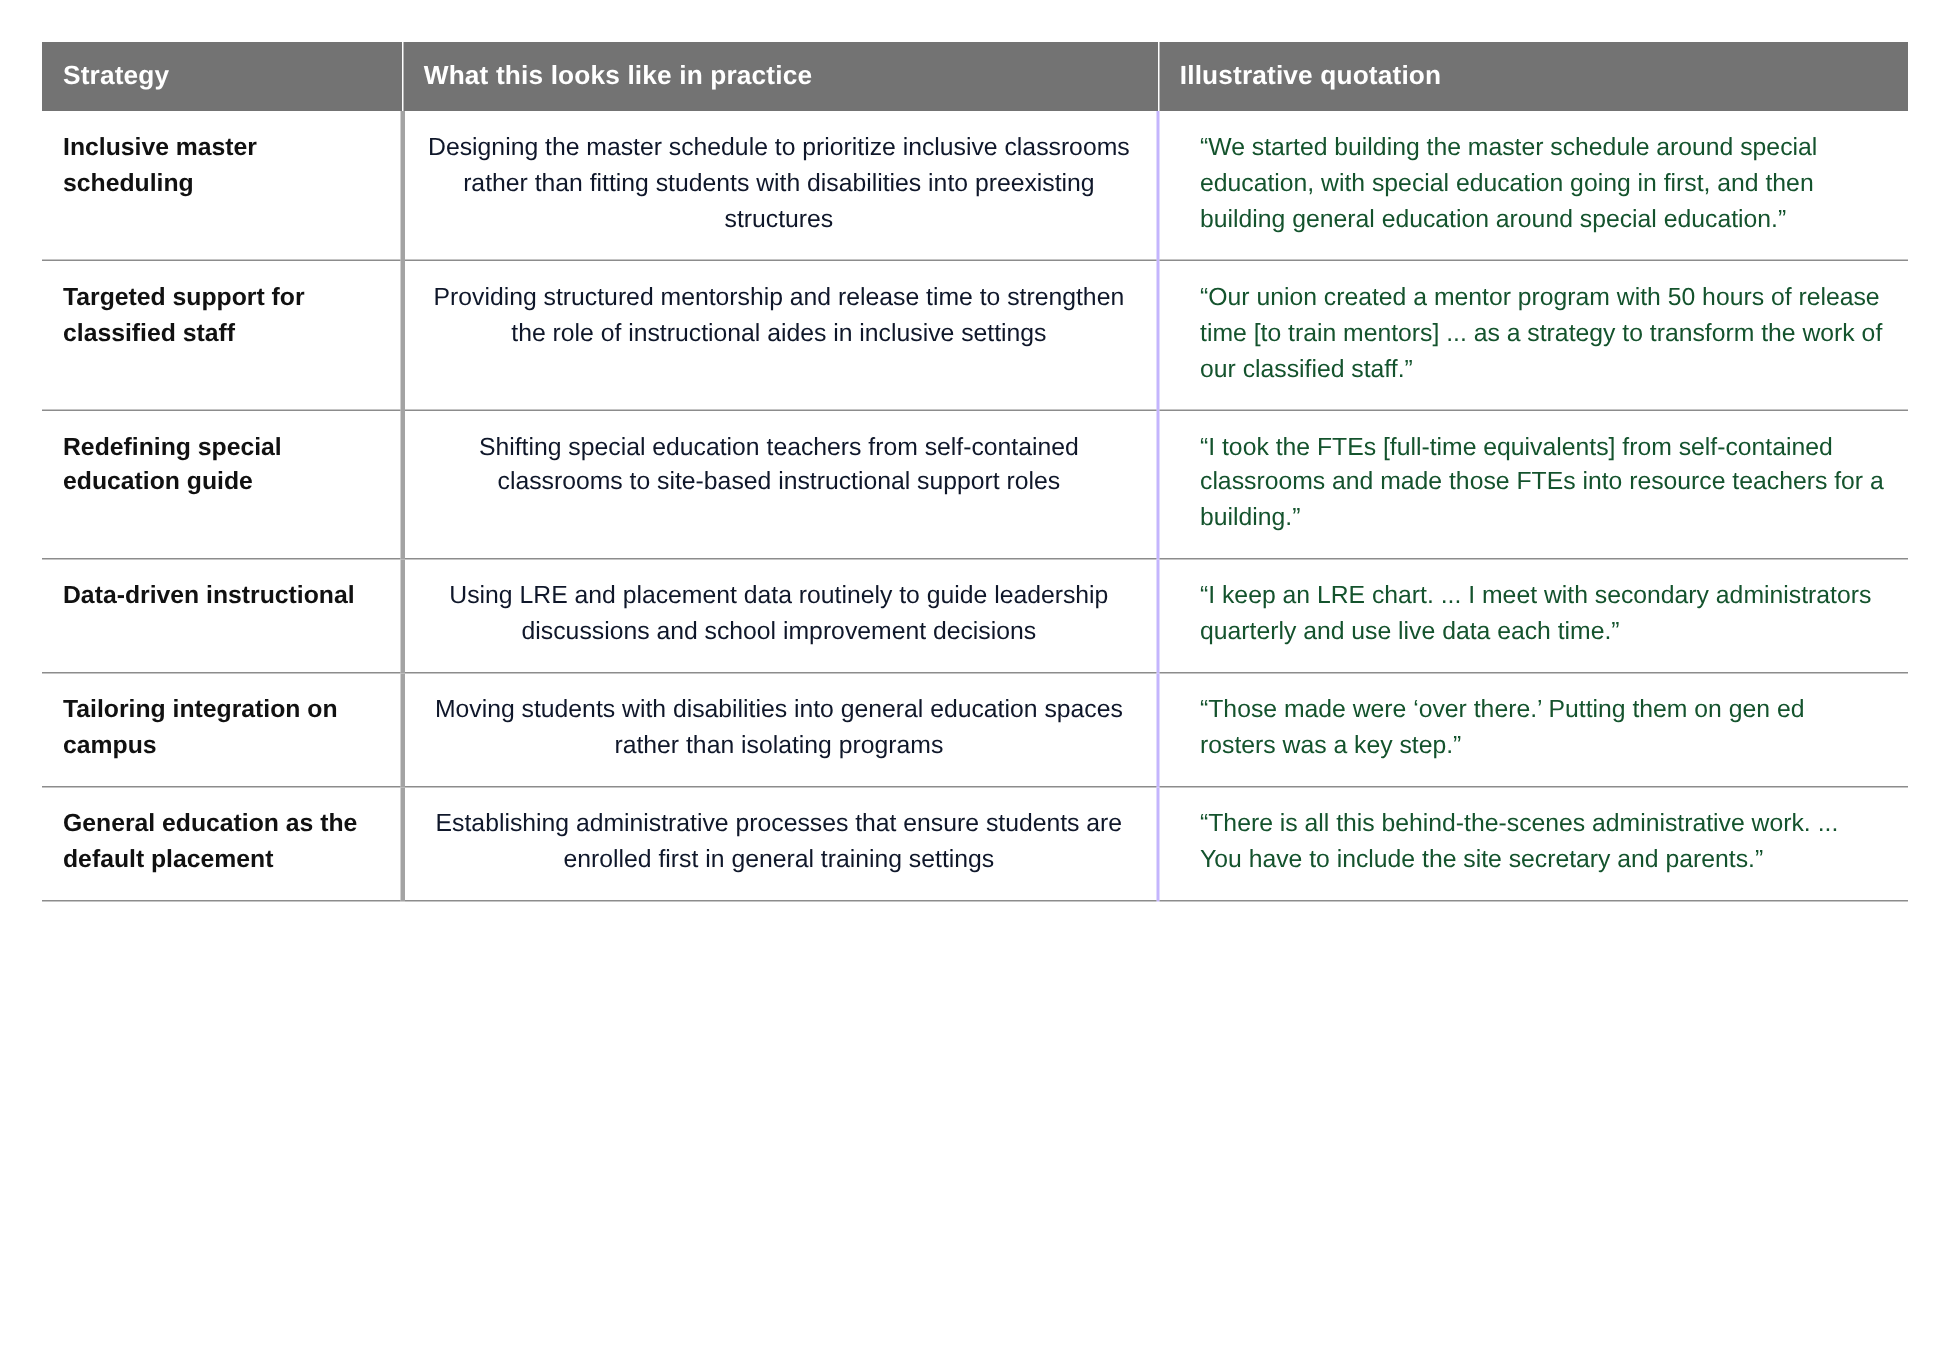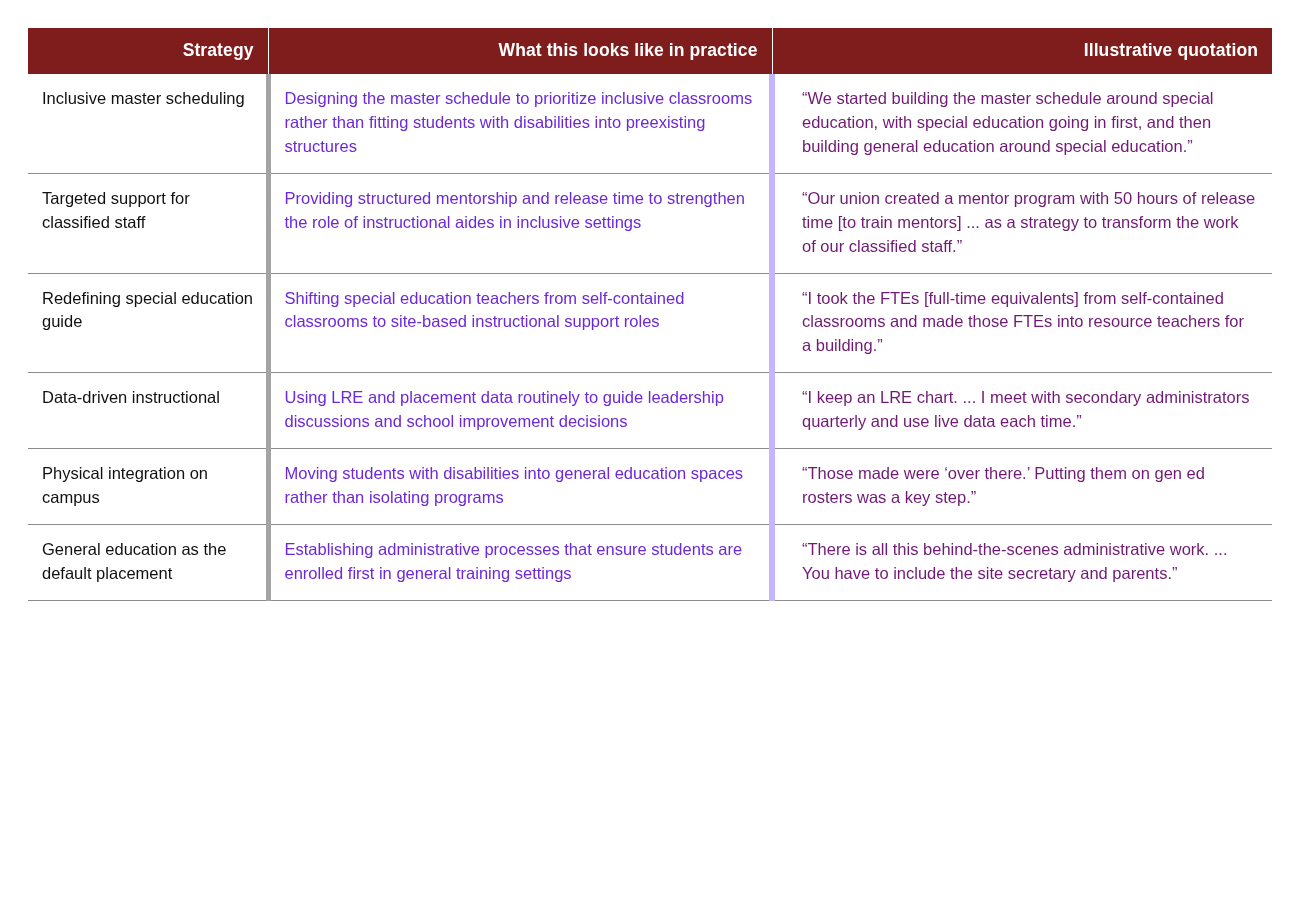--- a/index.html
+++ b/index.html
@@ -24,23 +24,23 @@
   table.strategy-table {
     width: 1244px;
     border-collapse: collapse;
     table-layout: fixed;
   }
   table.strategy-table col.c1 { width: 240px; }
   table.strategy-table col.c2 { width: 504px; }
   table.strategy-table col.c3 { width: 500px; }
 
   thead th {
-    background: #7f1d1d;
+    background: #737373;
     color: #ffffff;
-    text-align: right;
+    text-align: left;
     font-size: 17.5px;
     font-weight: bold;
     padding: 12px 14px 13px 14px;
     vertical-align: middle;
     letter-spacing: 0.1px;
   }
   thead th.h2, thead th.h3 {
     border-left: 1px solid #ffffff;
     margin-left: 20px;
   }
@@ -49,31 +49,32 @@
     padding: 13px 16px 14px 14px;
     vertical-align: top;
     font-size: 16.5px;
     line-height: 1.45;
     color: #1d1d1d;
   }
   tbody tr:first-child td {
     border-top: none;
   }
   tbody td.col-strategy {
-    font-weight: normal;
+    font-weight: bold;
     color: #111111;
     padding-right: 12px;
   }
   tbody td.col-practice {
-    border-left: 5px solid #a3a3a3;
-    color: #6d28d9;
+    border-left: 3px solid #a3a3a3;
+    color: #0f172a;
+    text-align: center;
   }
   tbody td.col-quote {
-    border-left: 6px solid #c4b5fd;
-    color: #701a75;
+    border-left: 2px solid #c4b5fd;
+    color: #14532d;
     padding-left: 27px;
   }
   tbody tr:last-child td {
     border-bottom: 1px solid #8c8c8c;
   }
 </style>
 </head>
 <body>
 
 <div class="page">
@@ -105,21 +106,21 @@
         <td class="col-strategy">Redefining special education guide</td>
         <td class="col-practice">Shifting special education teachers from self-contained classrooms to site-based instructional support roles</td>
         <td class="col-quote">“I took the FTEs [full-time equivalents] from self-contained classrooms and made those FTEs into resource teachers for a building.”</td>
       </tr>
       <tr>
         <td class="col-strategy">Data-driven instructional</td>
         <td class="col-practice">Using LRE and placement data routinely to guide leadership discussions and school improvement decisions</td>
         <td class="col-quote">“I keep an LRE chart. ... I meet with secondary administrators quarterly and use live data each time.”</td>
       </tr>
       <tr>
-        <td class="col-strategy">Physical integration on campus</td>
+        <td class="col-strategy">Tailoring integration on campus</td>
         <td class="col-practice">Moving students with disabilities into general education spaces rather than isolating programs</td>
         <td class="col-quote">“Those made were ‘over there.’ Putting them on gen ed rosters was a key step.”</td>
       </tr>
       <tr>
         <td class="col-strategy">General education as the default placement</td>
         <td class="col-practice">Establishing administrative processes that ensure students are enrolled first in general training settings</td>
         <td class="col-quote">“There is all this behind-the-scenes administrative work. ... You have to include the site secretary and parents.”</td>
       </tr>
     </tbody>
   </table>

